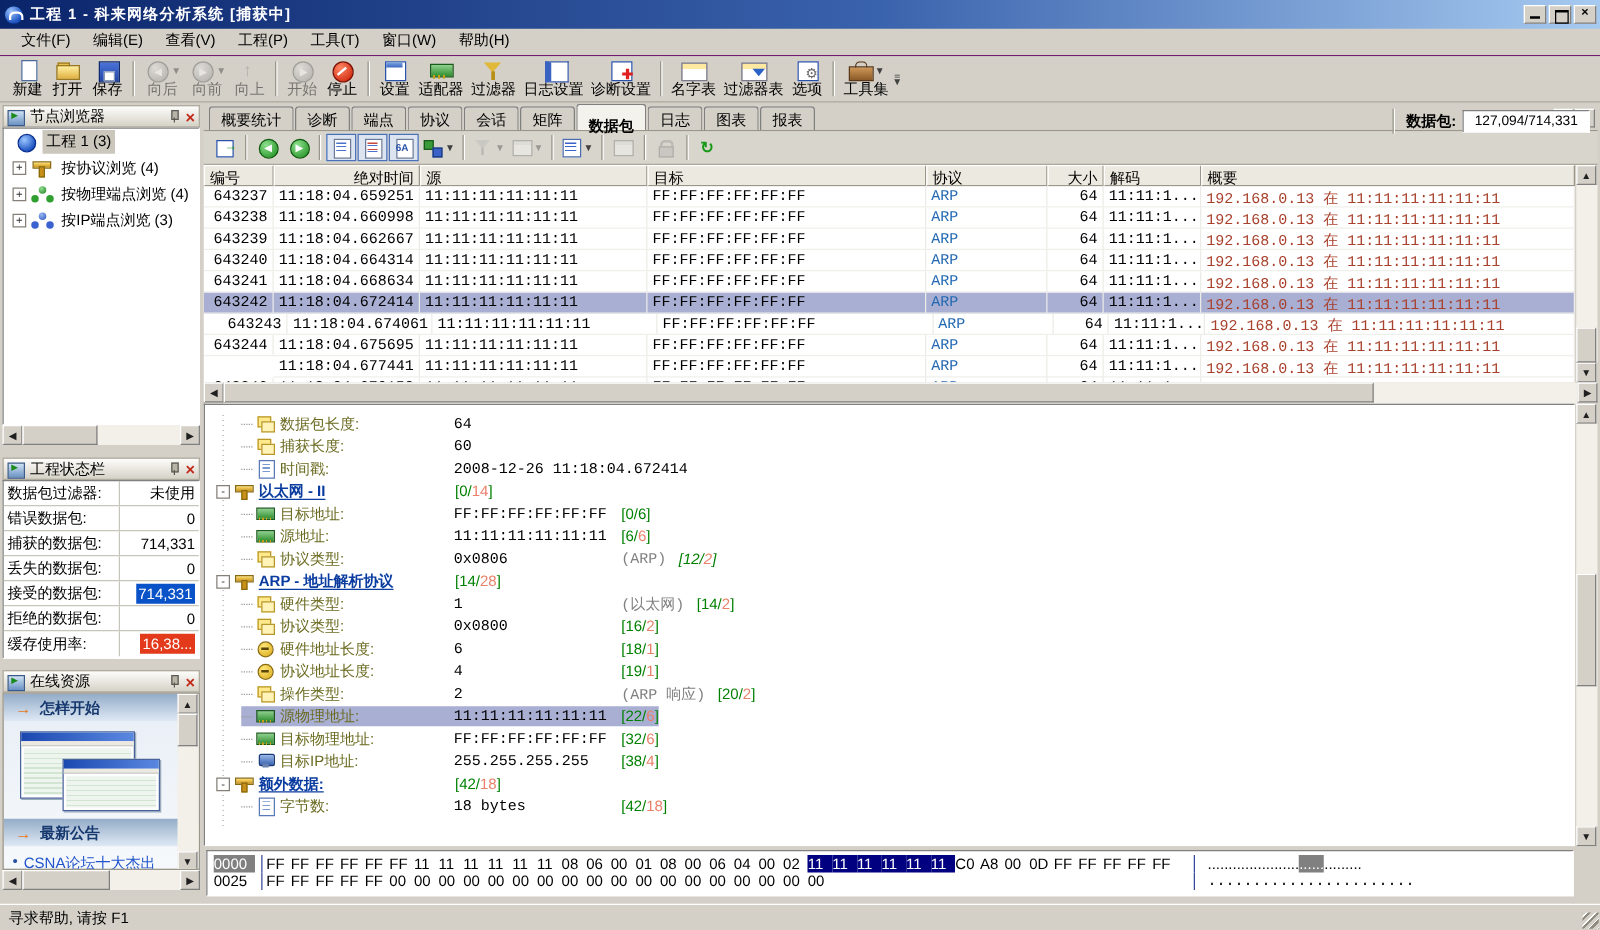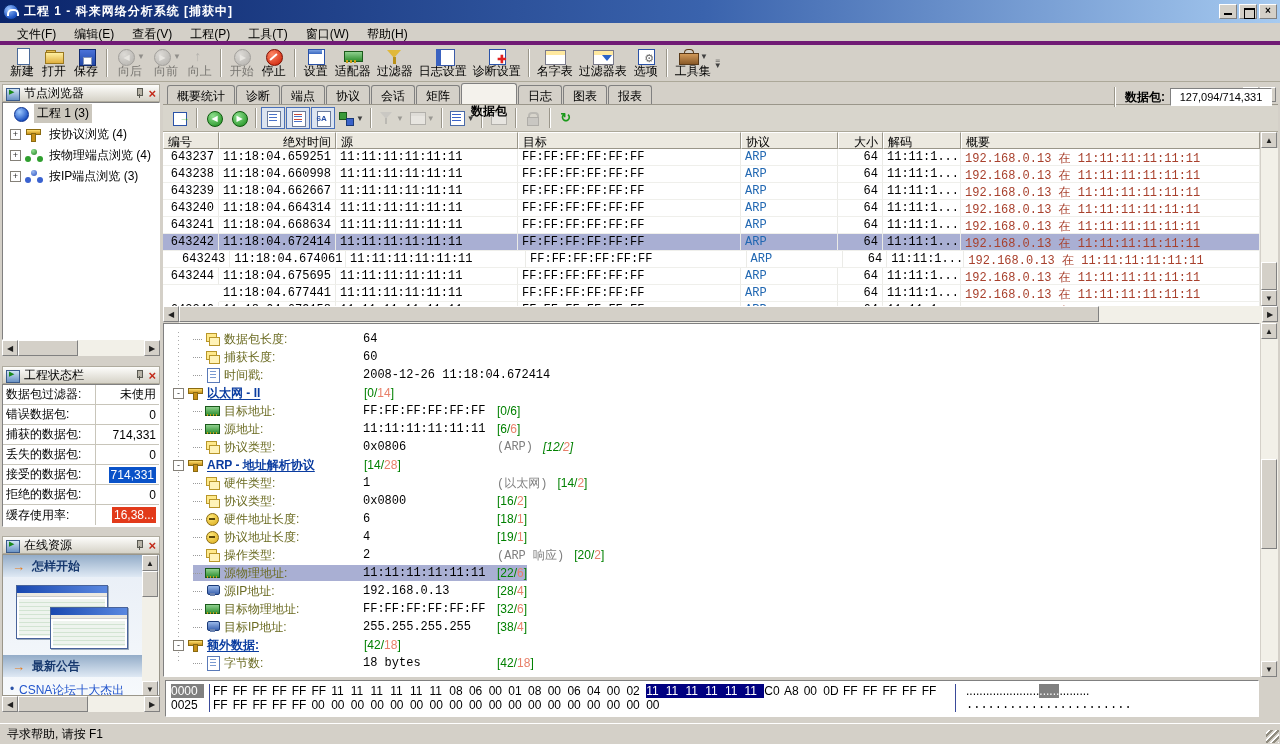--- a/index.html
+++ b/index.html
@@ -10,21 +10,21 @@
 
 #titlebar{position:absolute;left:0;top:0;width:1280px;height:23px;background:linear-gradient(90deg,#0a246a,#3a63ad 55%,#a6caf0);display:flex;align-items:center;padding:0 3px;gap:5px}
 #app-icon{width:16px;height:16px;border-radius:50%;background:radial-gradient(circle at 35% 30%,#9cc4ff,#1a50c0 70%);border:1px solid #092a6e;position:relative;flex:none}
 #app-icon::after{content:"";position:absolute;left:3px;top:4px;width:8px;height:5px;border:2px solid #fff;border-bottom:none;border-radius:5px 5px 0 0}
 #titlebar .ttext{color:#fff;font-weight:bold;letter-spacing:1px}
 #winbtns{margin-left:auto;display:flex;gap:2px}
 .wbtn{width:18px;height:15px;background:#d4d0c8;border:1px solid;border-color:#fff #808080 #808080 #fff;font-size:10px;line-height:12px;text-align:center;font-weight:bold;color:#000;position:relative}
 .wbtn.min::after{content:"";position:absolute;left:4px;bottom:3px;width:8px;height:2px;background:#000}
 .wbtn.max::after{content:"";position:absolute;left:4px;top:3px;width:9px;height:8px;border:1px solid #000;border-top-width:2px}
 
-#menubar{position:absolute;left:0;top:23px;width:1280px;height:22px;display:flex;align-items:flex-start;padding-left:8px;border-bottom:4px solid #701a75}
+#menubar{position:absolute;left:0;top:23px;width:1280px;height:22px;display:flex;align-items:flex-end;padding-left:8px;border-bottom:1px solid #701a75}
 .menu-item{padding:3px 9px}
 #maintoolbar{position:absolute;left:0;top:45px;width:1280px;height:37px;display:flex;align-items:center;padding:1px 2px 2px 6px;border-bottom:1px solid #aca899;background:#d4d0c8}
 .tb-item{display:flex;flex-direction:column;align-items:center;padding:0 3px;min-width:32px}
 .tb-item .lab{font-size:12px;white-space:nowrap;line-height:13px}
 .tb-item.disabled{opacity:.45;filter:grayscale(1)}
 .tb-iconrow{display:flex;align-items:center;height:18px}
 .tb-sep{width:2px;height:28px;border-left:1px solid #9a968a;border-right:1px solid #fff;margin:0 4px;flex:none}
 .ddarr{font-size:8px;color:#404040;margin-left:1px}
 
 .mi{width:21px;height:17px;position:relative;display:block;flex:none}
@@ -104,21 +104,21 @@
 .miniwin .mtb{height:7px;background:linear-gradient(90deg,#1a48b0,#5a88e0)}
 .miniwin .mmenu{height:4px;background:#ece9e0;border-bottom:1px solid #ccc}
 .miniwin .mbody{position:absolute;left:2px;right:2px;top:13px;bottom:2px;background:repeating-linear-gradient(180deg,#eef4ee 0 3px,#d2e4d2 3px 4px)}
 
 #statusbar{position:absolute;left:0;top:723px;width:1280px;height:21px;border-top:1px solid #fff;display:flex;align-items:center;padding-left:7px}
 #resize-grip{position:absolute;right:1px;bottom:1px;width:13px;height:13px;background:repeating-linear-gradient(135deg,transparent 0 2px,#fff 2px 3px,#908c80 3px 5px)}
 
 #main{position:absolute;left:163px;top:84px;width:1115px;height:639px}
 #tabbar{position:absolute;left:0;top:0;width:1115px;height:21px;display:flex;align-items:flex-end;padding-left:4px;border-bottom:1px solid #9a968a}
 .tab{height:19px;padding:2px 9px 0;background:#d4d0c8;border:1px solid #808080;border-bottom:none;border-radius:3px 3px 0 0;margin-right:1px;white-space:nowrap}
-.tab.active{background:#f4f2ec;font-weight:bold;height:21px;padding-top:19px;position:relative;z-index:2}
+.tab.active{background:#f4f2ec;font-weight:bold;height:21px;padding-top:9px;position:relative;z-index:2}
 #tab-scrollers{position:absolute;right:2px;top:3px;display:flex;gap:1px}
 #tab-scrollers .sb-btn{width:16px;height:15px}
 #ptoolbar{position:absolute;left:0;top:21px;width:1115px;height:27px;background:#d8d5cc;border-bottom:1px solid #aca899;display:flex;align-items:center;padding-left:5px;gap:1px}
 .pt-btn{height:22px;min-width:24px;display:flex;align-items:center;justify-content:center;border:1px solid transparent;padding:0 1px}
 .pt-btn.pressed{border-color:#4a70b8;background:#dce4f0}
 .pt-btn.disabled{opacity:.4;filter:grayscale(1)}
 .pt-sep{width:2px;height:20px;border-left:1px solid #9a968a;border-right:1px solid #fff;margin:0 3px}
 .pi{width:17px;height:16px;position:relative;display:block}
 .pi::before,.pi::after{position:absolute;content:""}
 .pi-export::before{left:1px;top:2px;width:12px;height:12px;background:#fff;border:1px solid #2a52a8}
@@ -778,29 +778,20 @@
           <span class="stub"></span>
           <span class="di di-card"></span>
           <span class="dt-label">源物理地址:</span>
           <span class="dt-val">11:11:11:11:11:11</span>
           <span class="dt-br" style="color: rgb(0, 128, 0);"><span>[22/</span><span style="color: rgb(232, 128, 106);">6</span><span>]</span></span>
         </span>
       </div>
       <div class="dt-row child">
         <span class="dt-inner">
           <span class="stub"></span>
-          <span class="di di-host"></span>
-          <span class="dt-label">源IP地址:</span>
-          <span class="dt-val">192.168.0.13</span>
-          <span class="dt-br" style="color: rgb(0, 128, 0);"><span>[28/</span><span style="color: rgb(232, 128, 106);">4</span><span>]</span></span>
-        </span>
-      </div>
-      <div class="dt-row child">
-        <span class="dt-inner">
-          <span class="stub"></span>
           <span class="di di-card"></span>
           <span class="dt-label">目标物理地址:</span>
           <span class="dt-val">FF:FF:FF:FF:FF:FF</span>
           <span class="dt-br" style="color: rgb(0, 128, 0);"><span>[32/</span><span style="color: rgb(232, 128, 106);">6</span><span>]</span></span>
         </span>
       </div>
       <div class="dt-row child">
         <span class="dt-inner">
           <span class="stub"></span>
           <span class="di di-host"></span>

